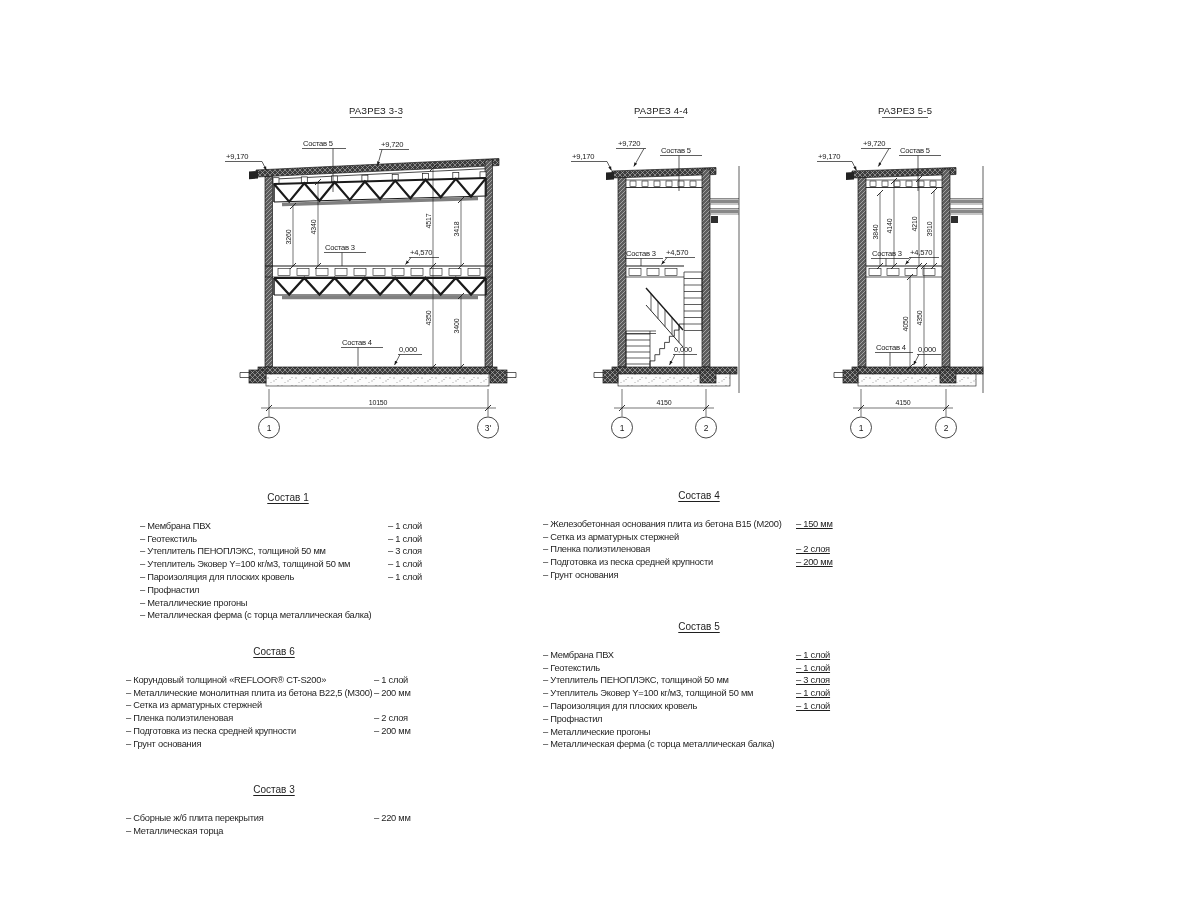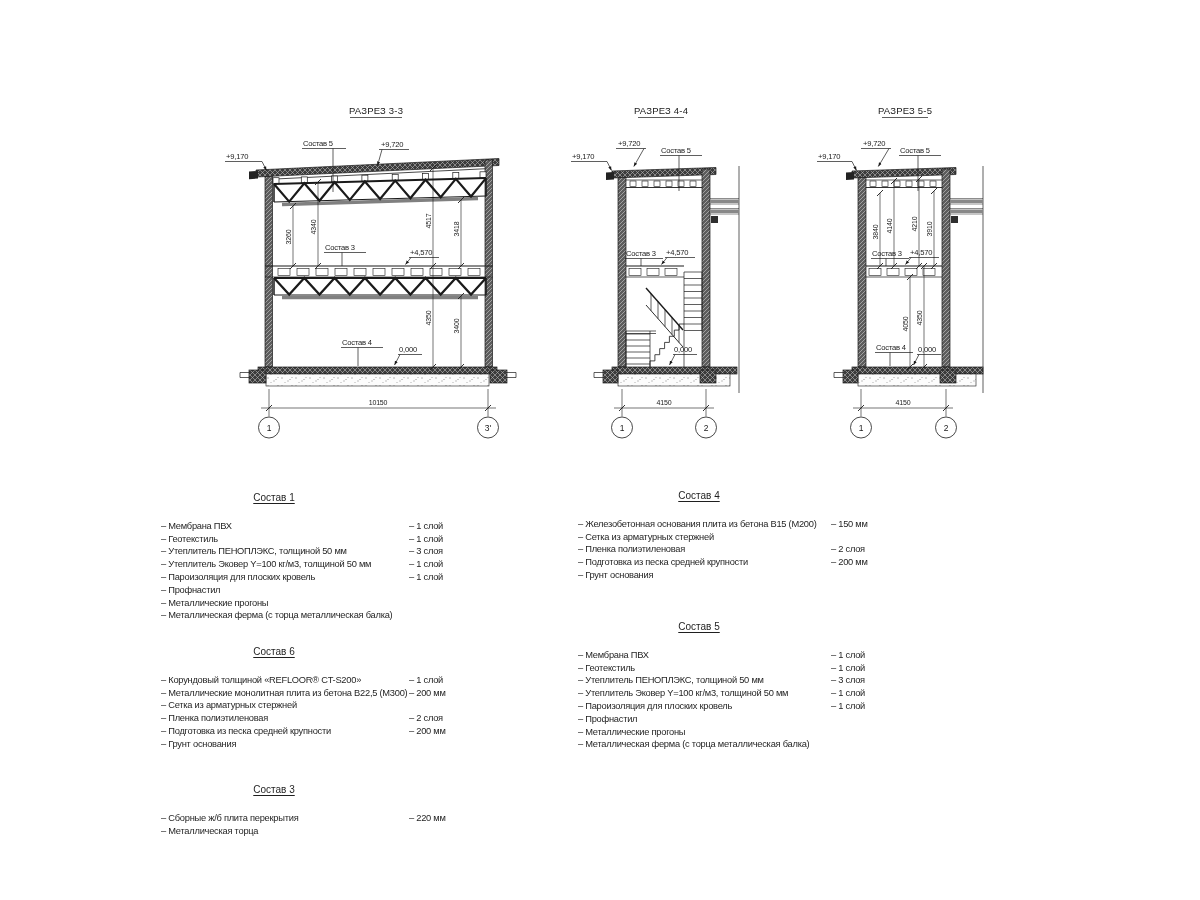--- a/index.html
+++ b/index.html
@@ -6,24 +6,24 @@
   .page{position:relative;width:1054px;height:900px;background:#ffffff;overflow:hidden;
         font-family:"Liberation Sans",sans-serif;color:#1f1f1f;}
   svg text{font-family:"Liberation Sans",sans-serif;fill:#1a1a1a;}
   .sec-title{font-size:9.5px;letter-spacing:0.2px;}
   .lab{font-size:7.6px;letter-spacing:-0.2px;}
   .dim{font-size:7px;letter-spacing:-0.2px;}
   .axis{font-size:8.5px;}
   .comp{position:absolute;font-size:9.3px;letter-spacing:-0.25px;line-height:12.8px;white-space:nowrap;}
   .comp-title{font-size:10px;letter-spacing:0;text-align:center;text-decoration:underline;
               text-underline-offset:2px;margin-bottom:15px;}
-  .row{position:relative;margin-left:35px;}
+  .row{position:relative;}
   .v{position:absolute;top:0;}
   .left-col .v{left:248px;}
-  .right-col .v{left:253px;}
+  .right-col .v{left:253px;text-decoration:underline;}
 </style>
 </head>
 <body>
 
 <div class="page">
 
 <svg width="1200" height="470" viewBox="0 0 1200 470" style="position:absolute;left:0;top:0">
   <defs>
     <pattern id="xh" width="5" height="5" patternUnits="userSpaceOnUse">
       <rect width="5" height="5" fill="#3c3c3c"></rect>
@@ -340,21 +340,21 @@
       <path stroke-width="0.9" d="M858,411 L864,405 M943,411 L949,405"></path>
       <text class="dim" x="903" y="404.5" text-anchor="middle" stroke="none">4150</text>
       <circle cx="861" cy="427.5" r="10.5" stroke-width="0.8"></circle>
       <circle cx="946" cy="427.5" r="10.5" stroke-width="0.8"></circle>
       <text class="axis" x="861" y="430.5" text-anchor="middle" stroke="none">1</text>
       <text class="axis" x="946" y="430.5" text-anchor="middle" stroke="none">2</text>
     </g>
   </g>
 </svg>
 
-<div class="comp left-col" style="left:126px;top:492px;width:296px">
+<div class="comp left-col" style="left:140px;top:492px;width:296px">
   <div class="comp-title">Состав 1</div>
   <div class="row"><span class="t">– Мембрана ПВХ</span><span class="v">– 1 слой</span></div>
   <div class="row"><span class="t">– Геотекстиль</span><span class="v">– 1 слой</span></div>
   <div class="row"><span class="t">– Утеплитель ПЕНОПЛЭКС, толщиной 50 мм</span><span class="v">– 3 слоя</span></div>
   <div class="row"><span class="t">– Утеплитель Эковер Y=100 кг/м3, толщиной 50 мм</span><span class="v">– 1 слой</span></div>
   <div class="row"><span class="t">– Пароизоляция для плоских кровель</span><span class="v">– 1 слой</span></div>
   <div class="row"><span class="t">– Профнастил</span><span class="v"></span></div>
   <div class="row"><span class="t">– Металлические прогоны</span><span class="v"></span></div>
   <div class="row"><span class="t">– Металлическая ферма (с торца металлическая балка)</span><span class="v"></span></div>
 </div>

